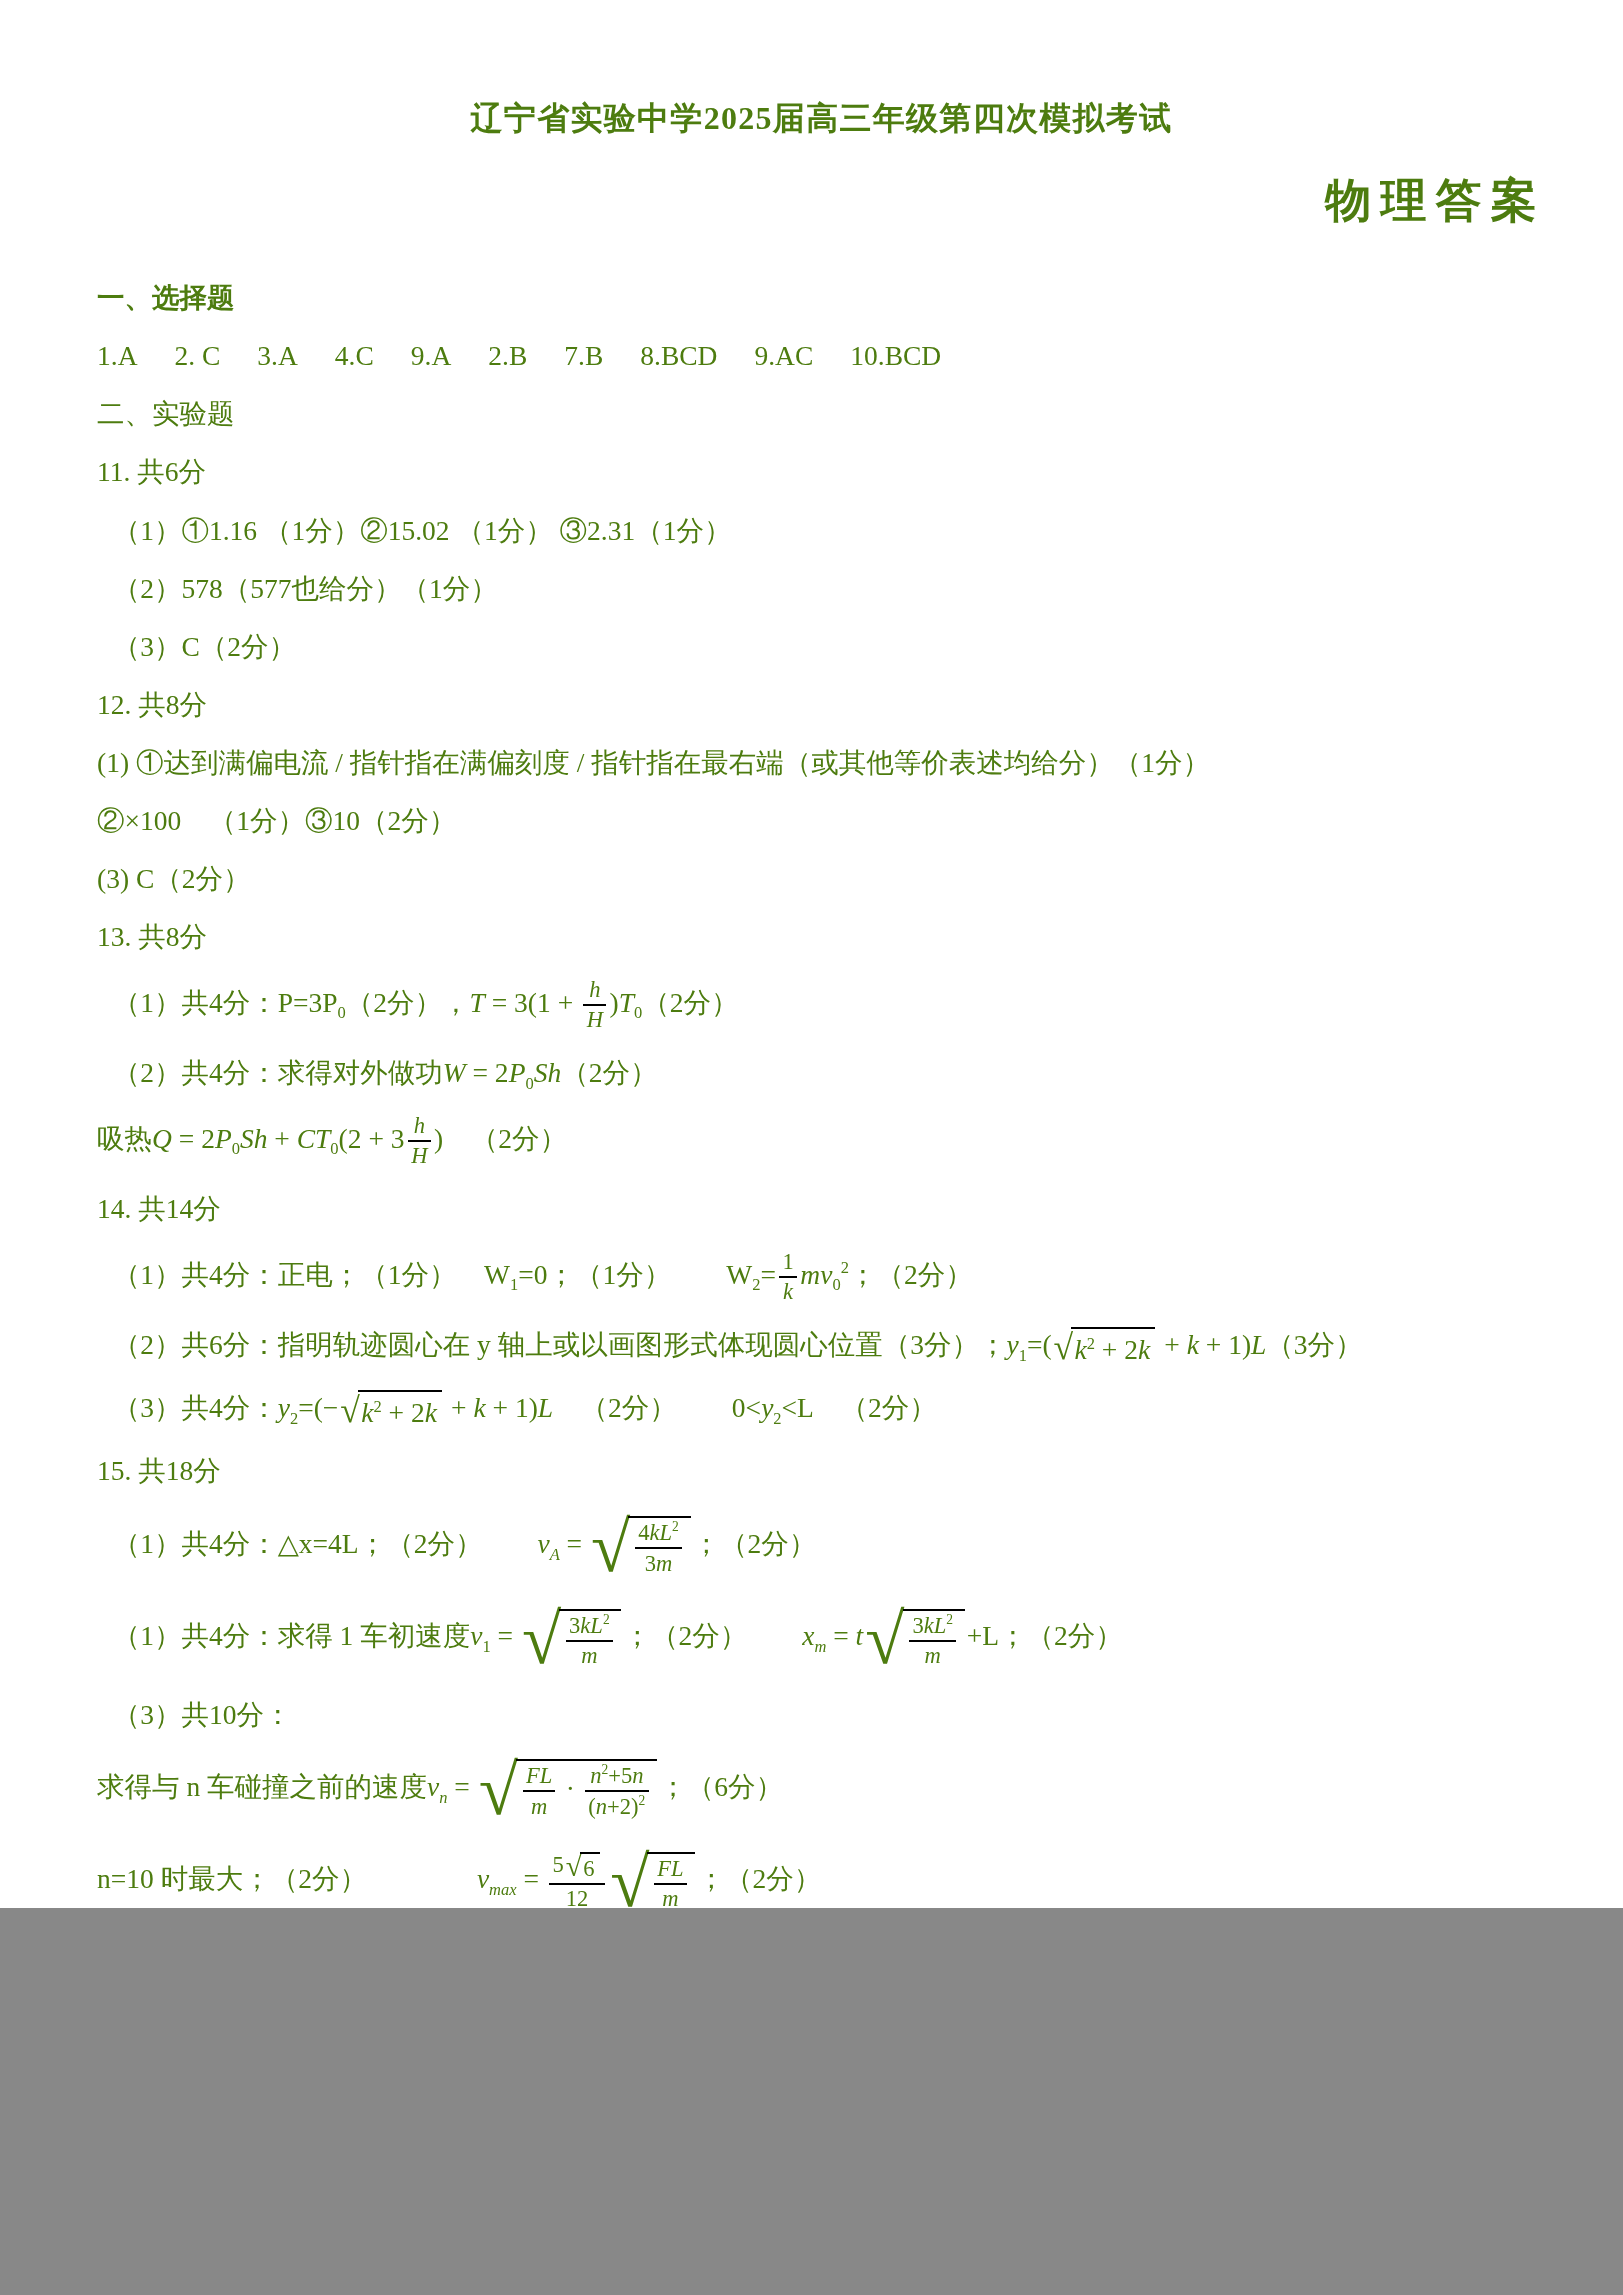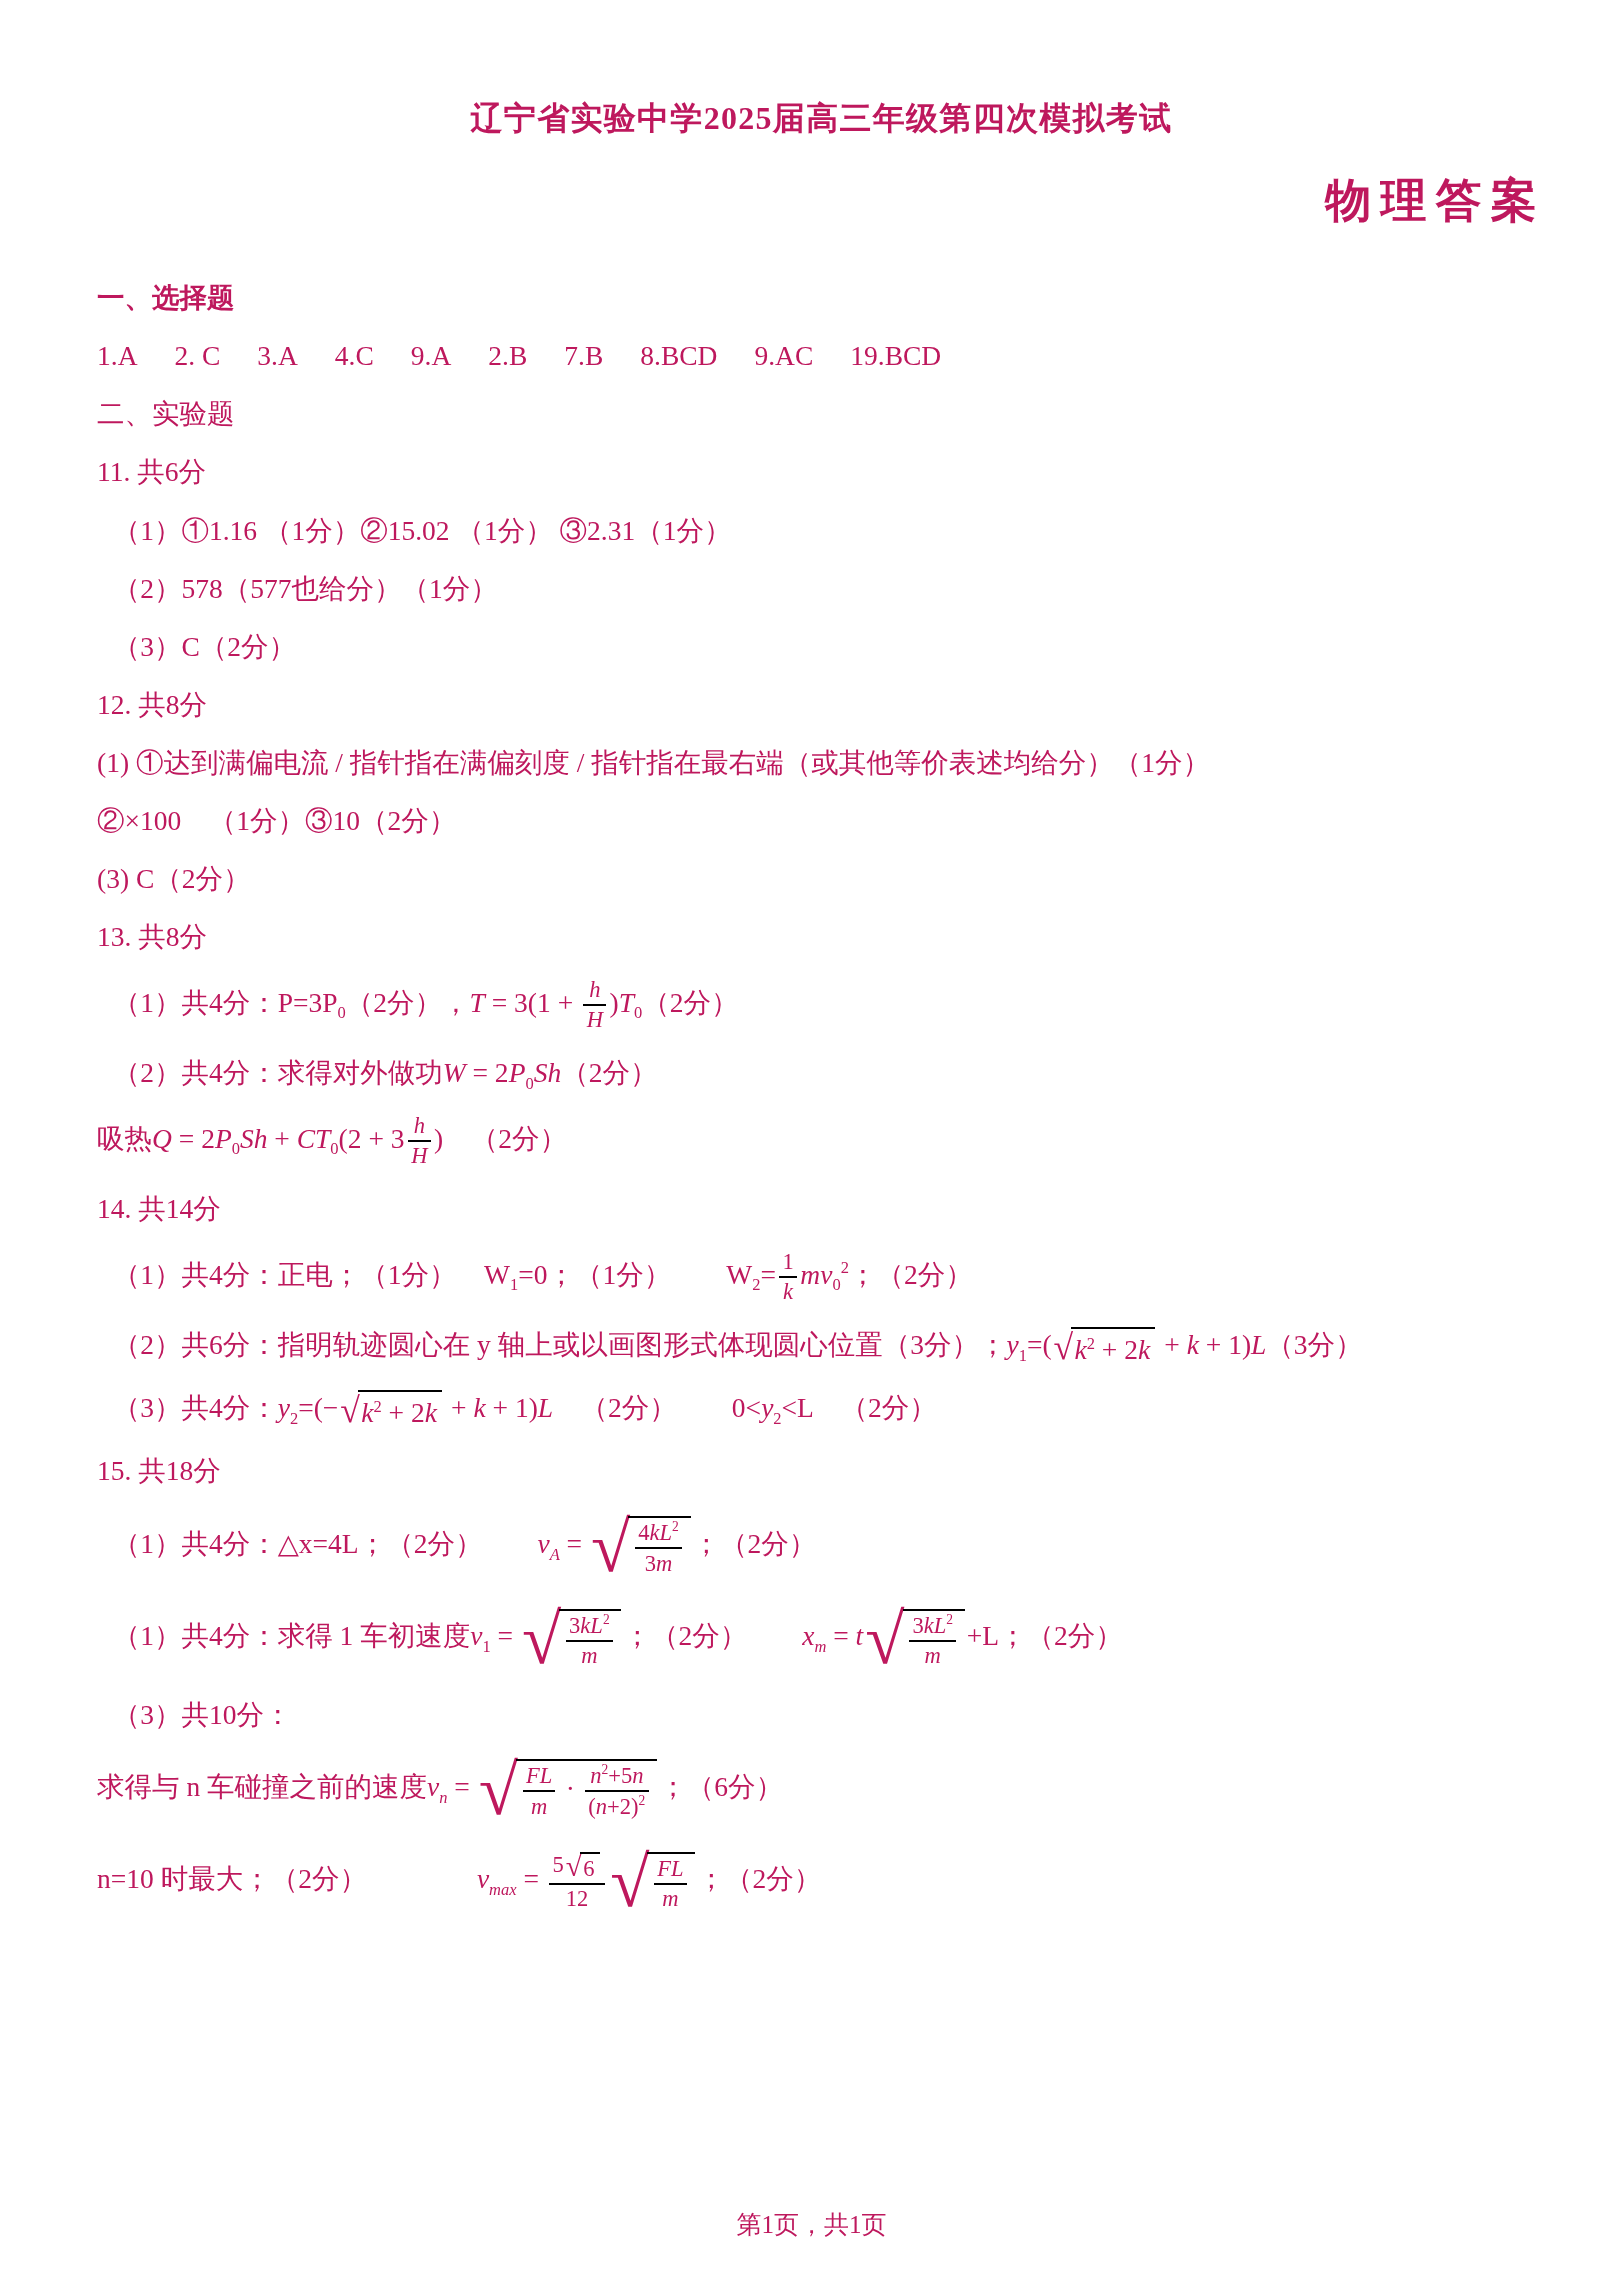--- a/index.html
+++ b/index.html
@@ -1,16 +1,16 @@
 <!DOCTYPE html>
 <html style="font-size:10.5px"><head>
 <meta charset="utf-8">
 <style>
   html,body{margin:0;padding:0;background:#888;}
-  .page{position:relative;width:1623px;height:2295px;background:#ffffff;color:#be185d;
+  .page{position:relative;width:1623px;height:1908px;background:#ffffff;color:#4d7c0f;
         font-family:"Liberation Serif","DejaVu Serif",serif;font-size:27.5px;overflow:hidden;}
   .content{position:absolute;left:97px;top:97px;width:1449px;}
   .title{ text-align:center;font-weight:bold;font-size:32px;margin-bottom:29px;letter-spacing:1.3px;}
   .subtitle{text-align:right;font-weight:bold;font-size:46px;letter-spacing:9.2px;margin-bottom:47px;}
   .line{margin-bottom:21px;line-height:1.35;min-height:37px;}
   .line.b{font-weight:bold;}
   .line.ind{padding-left:15.7px;}
   .answers{display:flex;gap:37px;}
   .mi{font-style:italic;}
   sub{font-size:0.6em;line-height:1;}
@@ -36,21 +36,21 @@
         <div class="line answers">
           <span>1.A</span>
           <span>2. C</span>
           <span>3.A</span>
           <span>4.C</span>
           <span>9.A</span>
           <span>2.B</span>
           <span>7.B</span>
           <span>8.BCD</span>
           <span>9.AC</span>
-          <span>19.BCD</span>
+          <span>10.BCD</span>
         </div>
         <div class="line h1"><span>二、实验题</span></div>
         <div class="line"><span>11. 共6分</span></div>
         <div class="line ind"><span>（1）①1.16 （1分）②15.02 （1分） ③2.31（1分）</span></div>
         <div class="line ind"><span>（2）578（577也给分）（1分）</span></div>
         <div class="line ind"><span>（3）C（2分）</span></div>
         <div class="line"><span>12. 共8分</span></div>
         <div class="line"><span>(1) ①达到满偏电流 / 指针指在满偏刻度 / 指针指在最右端（或其他等价表述均给分）（1分）</span></div>
         <div class="line"><span>②×100　（1分）③10（2分）</span></div>
         <div class="line"><span>(3) C（2分）</span></div>

